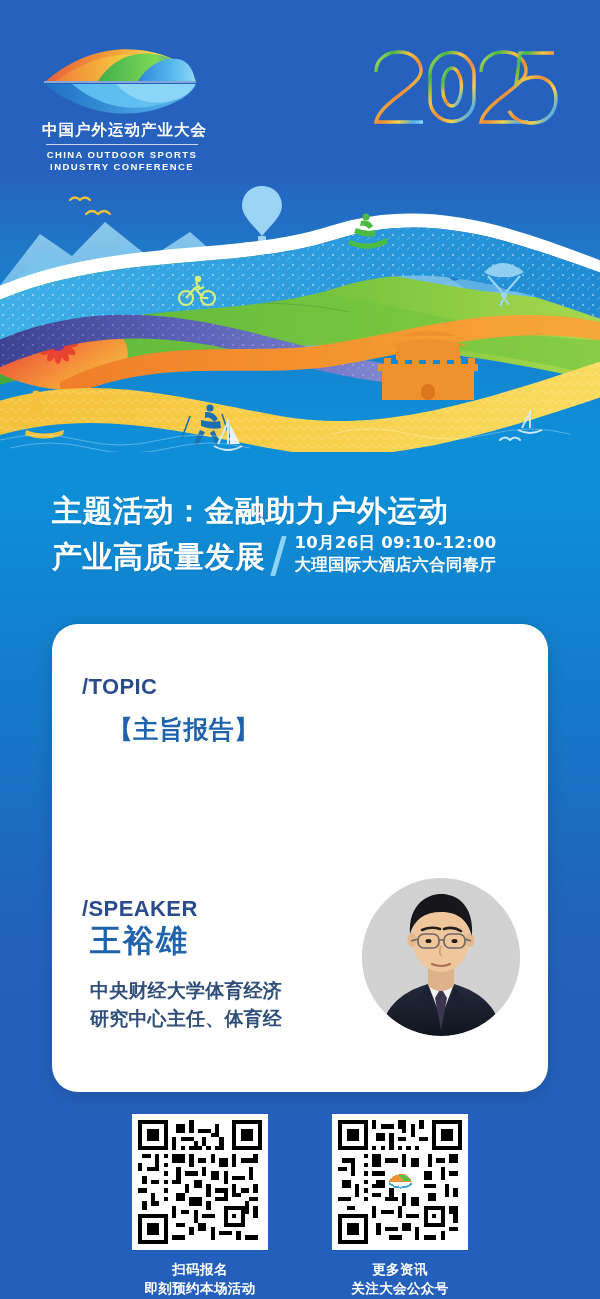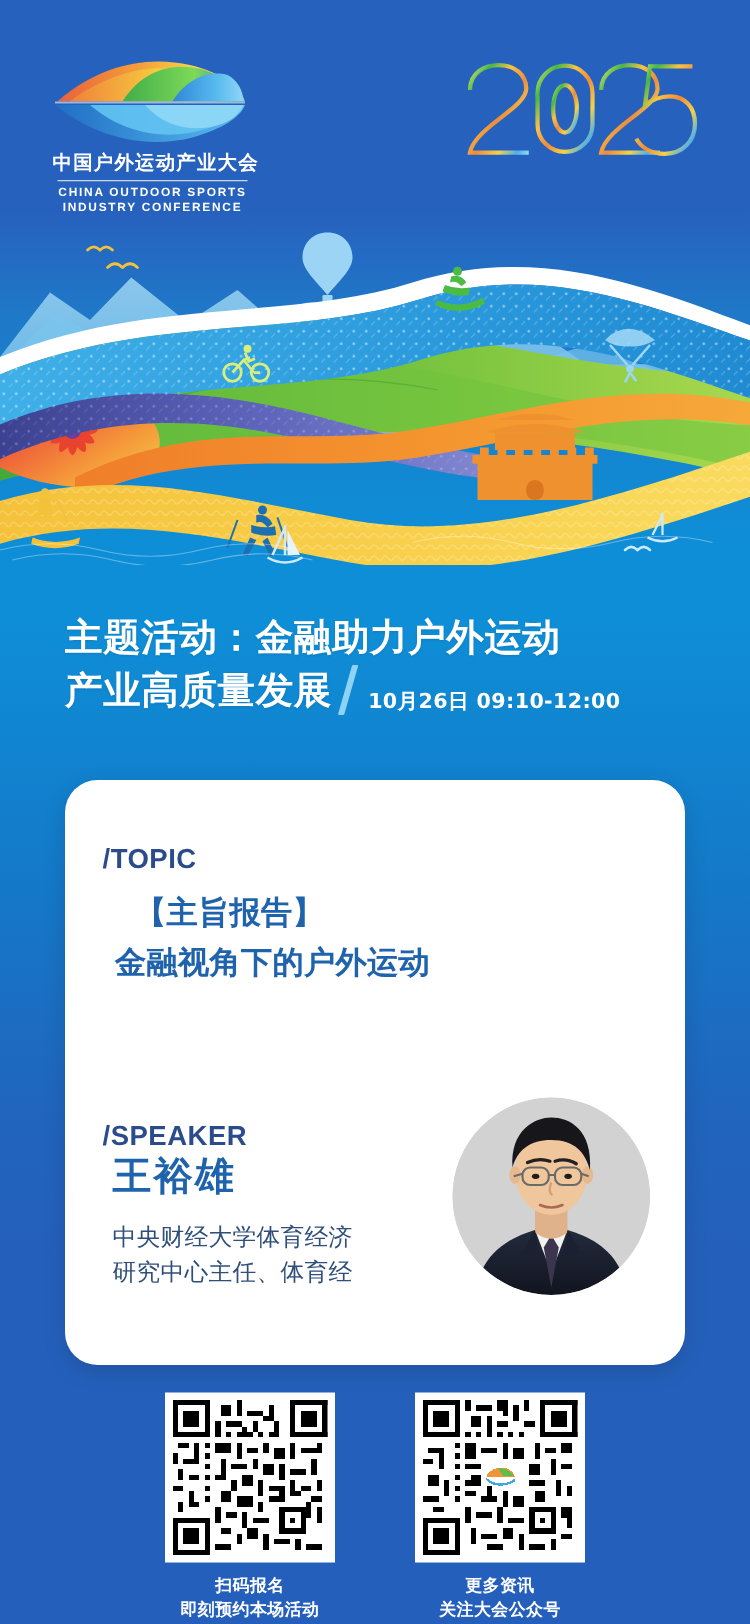--- a/index.html
+++ b/index.html
@@ -90,21 +90,21 @@
   }
   .topic-text .l1 { padding-left: 16px; }
 
   .speaker-name {
     position: absolute; left: 38px; top: 296px;
     color: #1f63ad; font-weight: 700; font-size: 31px; letter-spacing: 2px;
     font-family: "DejaVu Sans", sans-serif;
   }
   .speaker-title {
     position: absolute; left: 38px; top: 352px; width: 250px;
-    color: #2f4f7a; font-size: 19px; line-height: 28px; font-weight: 400;
+    color: #2f4f7a; font-size: 19px; line-height: 28px; font-weight: 700;
     font-family: "DejaVu Sans", sans-serif; letter-spacing: .2px;
   }
   .avatar {
     position: absolute; right: 28px; top: 254px; width: 158px; height: 158px;
     border-radius: 50%; overflow: hidden; background: #d0d0d0;
   }
 
   
   .qr-row {
     position: absolute; left: 0; top: 1114px; width: 600px;
@@ -410,31 +410,31 @@
     </svg>
   </div>
 
   <div class="title-wrap">
     <div class="title-line">主题活动：金融助力户外运动</div>
     <div class="title-row2">
       <div class="title-line">产业高质量发展</div>
       <span class="slash"></span>
       <div class="meta">
         <div class="meta-date">10月26日 09:10-12:00</div>
+        <div class="meta-venue">大理国际大酒店六合同春厅</div>
       </div>
     </div>
   </div>
 
   <div class="card">
 
     <div class="section-kicker kick-topic">/TOPIC</div>
 
     <div class="topic-text">
       <div class="l1">【主旨报告】</div>
-      <div>金融视角下的户外运动</div>
     </div>
 
     <div class="section-kicker kick-speaker">/SPEAKER</div>
 
     <div class="speaker-name">王裕雄</div>
 
     <div class="speaker-title">
       <div>中央财经大学体育经济</div>
       <div>研究中心主任、体育经</div>
     </div>

